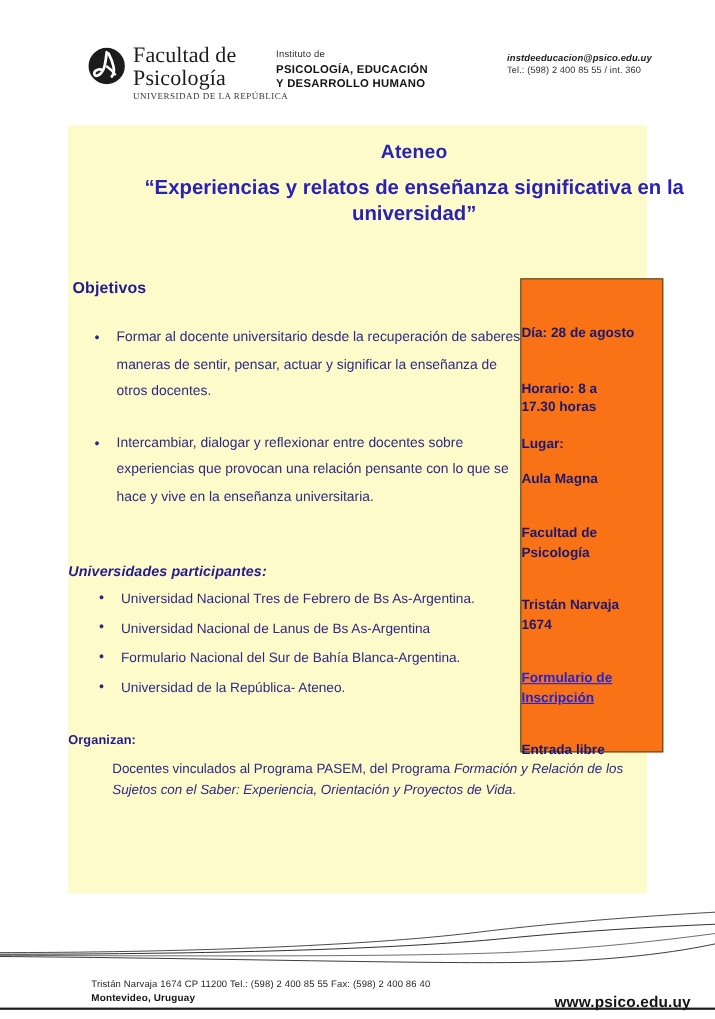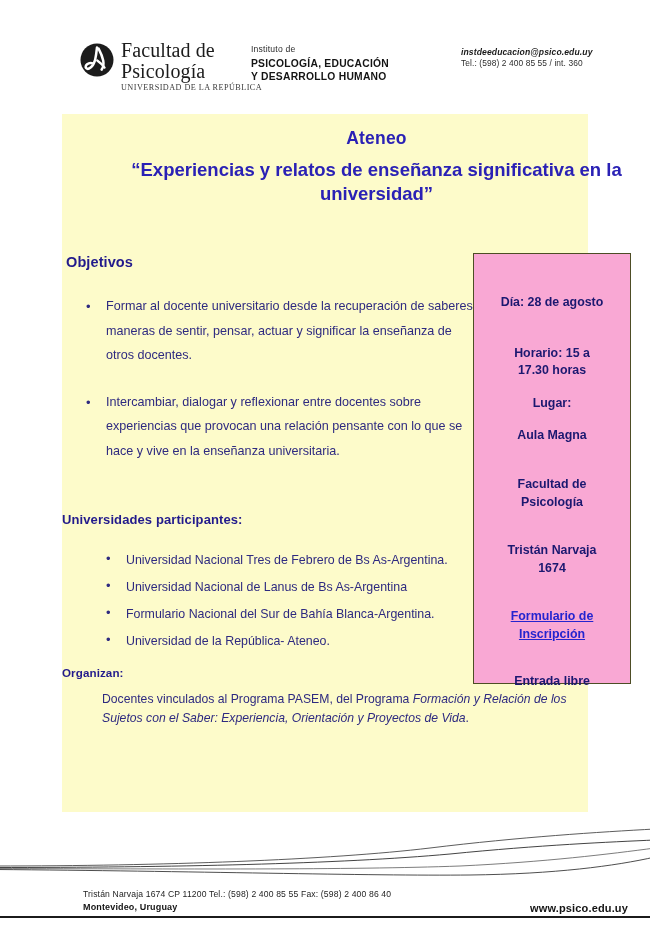--- a/index.html
+++ b/index.html
@@ -123,21 +123,21 @@
   }
 
   .heading {
     position: absolute;
     font-size: 14.5px;
     font-weight: bold;
     color: #221a8c;
     letter-spacing: .1px;
   }
   .h-objetivos { left: 4px; top: 140px; }
-  .h-univ { left: 0px; top: 398px; font-size: 13px; }
+  .h-univ { left: 0px; top: 398px; font-size: 13px; font-style: italic; }
   .h-organizan { left: 0px; top: 552px; font-size: 11.6px; }
 
   .bullets-obj {
     position: absolute;
     left: 20px; top: 180px;
     width: 400px;
     margin: 0; padding: 0;
     list-style: none;
   }
   .bullets-obj li {
@@ -153,21 +153,21 @@
     position: absolute;
     left: 4px; top: 0;
     font-size: 13px;
     color: #2e2a80;
   }
 
   .bullets-univ {
     position: absolute;
     left: 22px; top: 422px;
     width: 420px;
-    margin: 16px; padding: 0;
+    margin: 0; padding: 0;
     list-style: none;
   }
   .bullets-univ li {
     position: relative;
     padding-left: 26px;
     margin-bottom: 11px;
     font-size: 12.4px;
     color: #2e2a80;
     line-height: 1.3;
   }
@@ -186,25 +186,24 @@
     font-size: 12.2px;
     color: #2e2a80;
     line-height: 1.52;
   }
   .organizan-body i { font-style: italic; }
 
   
   .info-box {
     position: absolute;
     left: 473px; top: 253px;
-    width: 158px; height: 431px;
-    background: #f9a8d4;
+    width: 130px; height: 431px;
+    background: #f97316;
     border: 1.5px solid #4d4d25;
     box-sizing: border-box;
-    text-align: center;
     color: #1b1870;
   }
   .info-line {
     display: block;
     font-size: 12.4px;
     font-weight: bold;
     line-height: 1.34;
     color: #1b1870;
   }
   .ib-dia   { margin-top: 40px; }
@@ -245,21 +244,21 @@
   .foot-l2 {
     display: block;
     font-size: 9px;
     font-weight: bold;
     color: #141414;
     letter-spacing: .15px;
   }
   .foot-site {
     position: absolute;
     right: 22px; top: 18px;
-    font-size: 11px;
+    font-size: 14px;
     font-weight: bold;
     color: #141414;
     letter-spacing: .15px;
   }
   .foot-rule {
     position: absolute;
     left: 0; top: 916px;
     width: 650px;
     height: 2px;
     background: #1b1b1b;
@@ -321,21 +320,21 @@
   </ul>
 
   <div class="heading h-organizan">Organizan:</div>
 
   <div class="organizan-body"><span>Docentes vinculados al  Programa PASEM,  del Programa </span><i>Formación y Relación de los Sujetos con el Saber: Experiencia, Orientación y Proyectos de Vida</i><span>.</span></div>
 
 </div>
 
 <div class="info-box">
   <span class="info-line ib-dia">Día: 28 de agosto</span>
-  <span class="info-line ib-hora1">Horario: 15  a</span>
+  <span class="info-line ib-hora1">Horario: 8  a</span>
   <span class="info-line ib-hora2">17.30 horas</span>
   <span class="info-line ib-lugar">Lugar:</span>
   <span class="info-line ib-aula">Aula Magna</span>
   <span class="info-line ib-fac1">Facultad de</span>
   <span class="info-line ib-fac2">Psicología</span>
   <span class="info-line ib-tn1">Tristán Narvaja</span>
   <span class="info-line ib-tn2">1674</span>
   <span class="info-line ib-form1">Formulario de</span>
   <span class="info-line ib-form2">Inscripción</span>
   <span class="info-line ib-entrada">Entrada libre</span>

